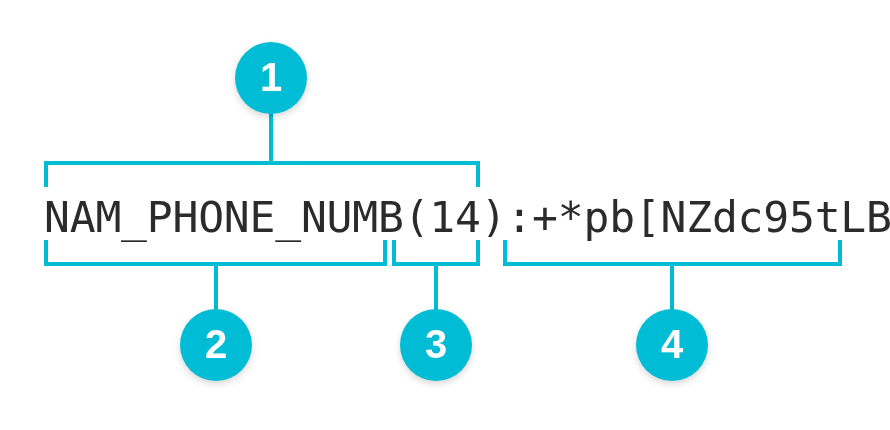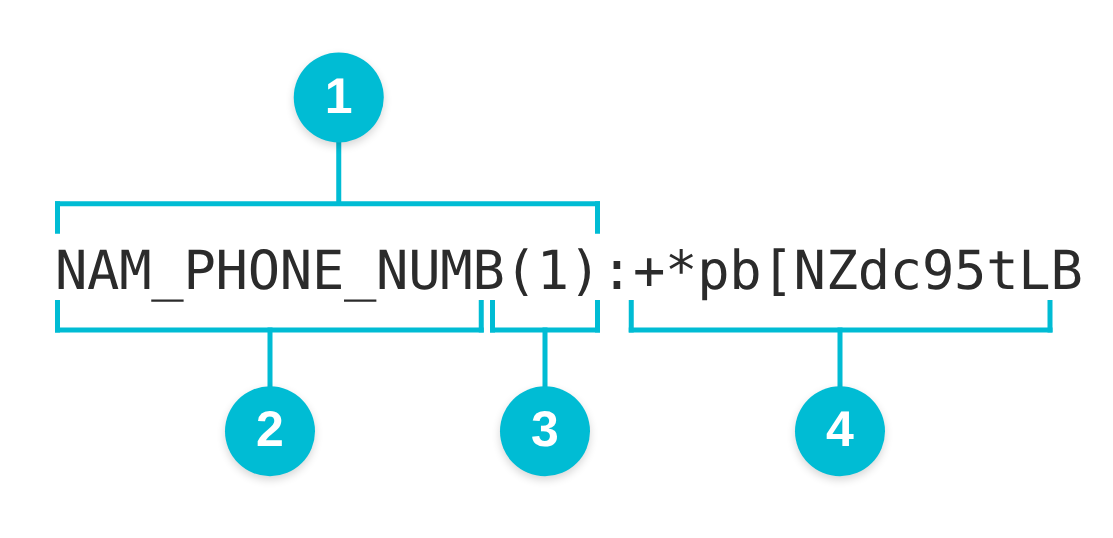--- a/index.html
+++ b/index.html
@@ -86,21 +86,21 @@
 <body>
 
 <div class="canvas">
 
   <div class="bracket down" style="left:44px; top:161px; width:436px; height:26px;"></div>
   <div class="stem" style="left:269px; top:112px; height:50px;"></div>
   <div class="marker" style="left:235px; top:42px;">
     <span>1</span>
   </div>
 
-  <div class="code-string">NAM_PHONE_NUMB(1):+*pb[NZdc95tLB</div>
+  <div class="code-string">NAM_PHONE_NUMB(14):+*pb[NZdc95tLB</div>
 
   <div class="bracket up" style="left:44px; top:240px; width:343px; height:26px;"></div>
   <div class="stem" style="left:214px; top:262px; height:50px;"></div>
   <div class="marker" style="left:180px; top:309px;">
     <span>2</span>
   </div>
 
   <div class="bracket up" style="left:392px; top:240px; width:88px; height:26px;"></div>
   <div class="stem" style="left:434px; top:262px; height:50px;"></div>
   <div class="marker" style="left:400px; top:309px;">

